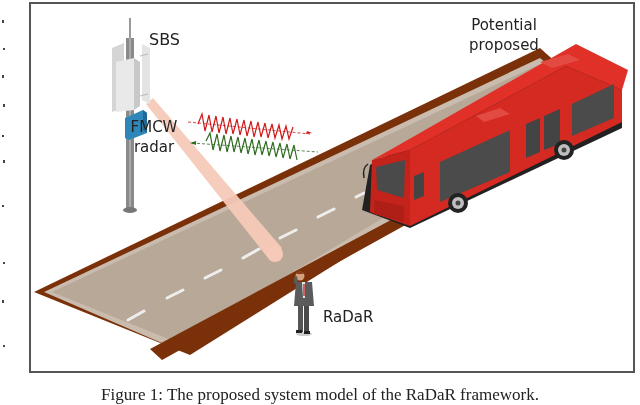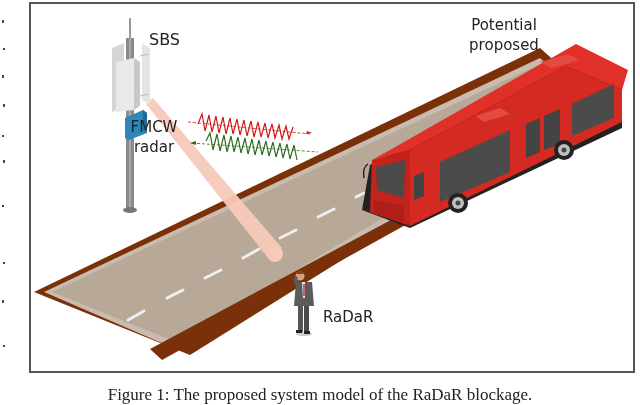--- a/index.html
+++ b/index.html
@@ -128,13 +128,13 @@
 <div class="label label-fmcw">
   <div>FMCW</div>
   <div>radar</div>
 </div>
 <div class="label label-blockage">
   <div>Potential</div>
   <div>proposed</div>
 </div>
 <div class="label label-user">RaDaR</div>
 
-<div class="caption">Figure 1: The proposed system model of the RaDaR blockage.</div>
+<div class="caption">Figure 1: The proposed system model of the RaDaR framework.</div>
 
 </body></html>

